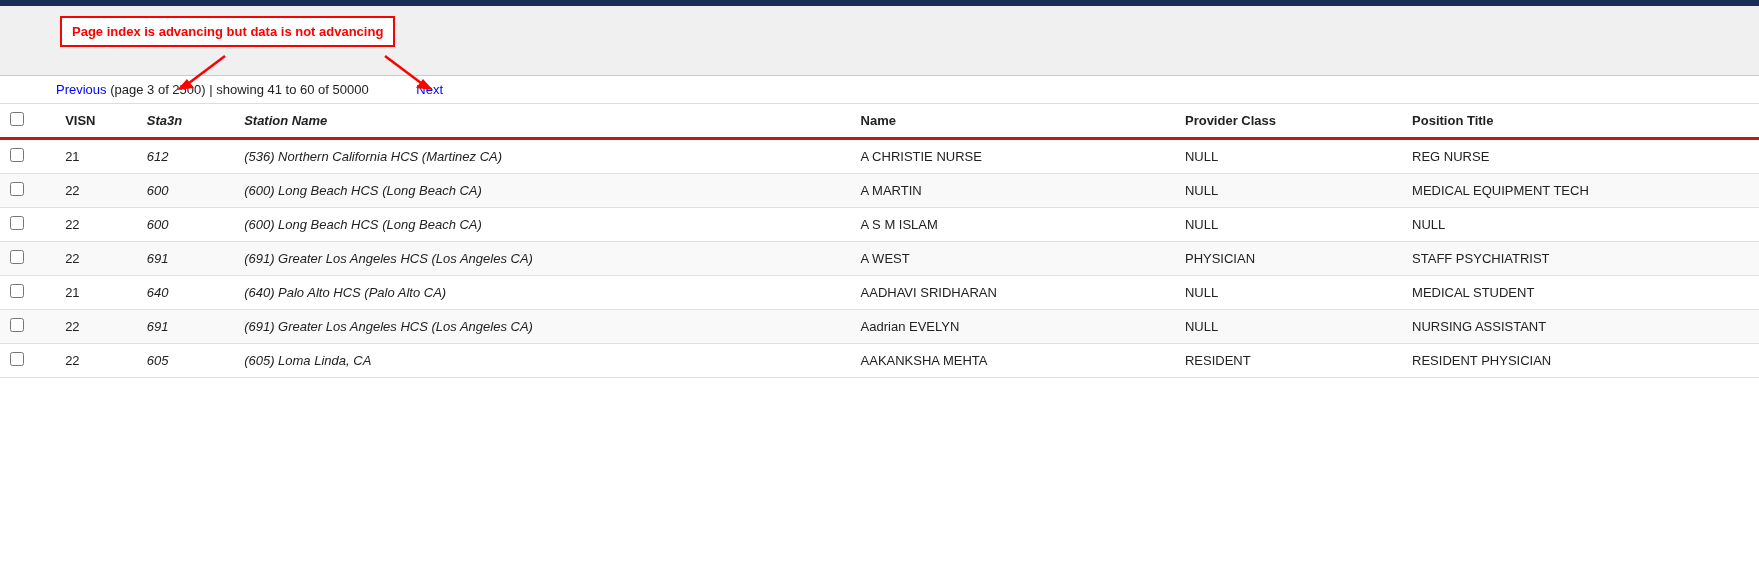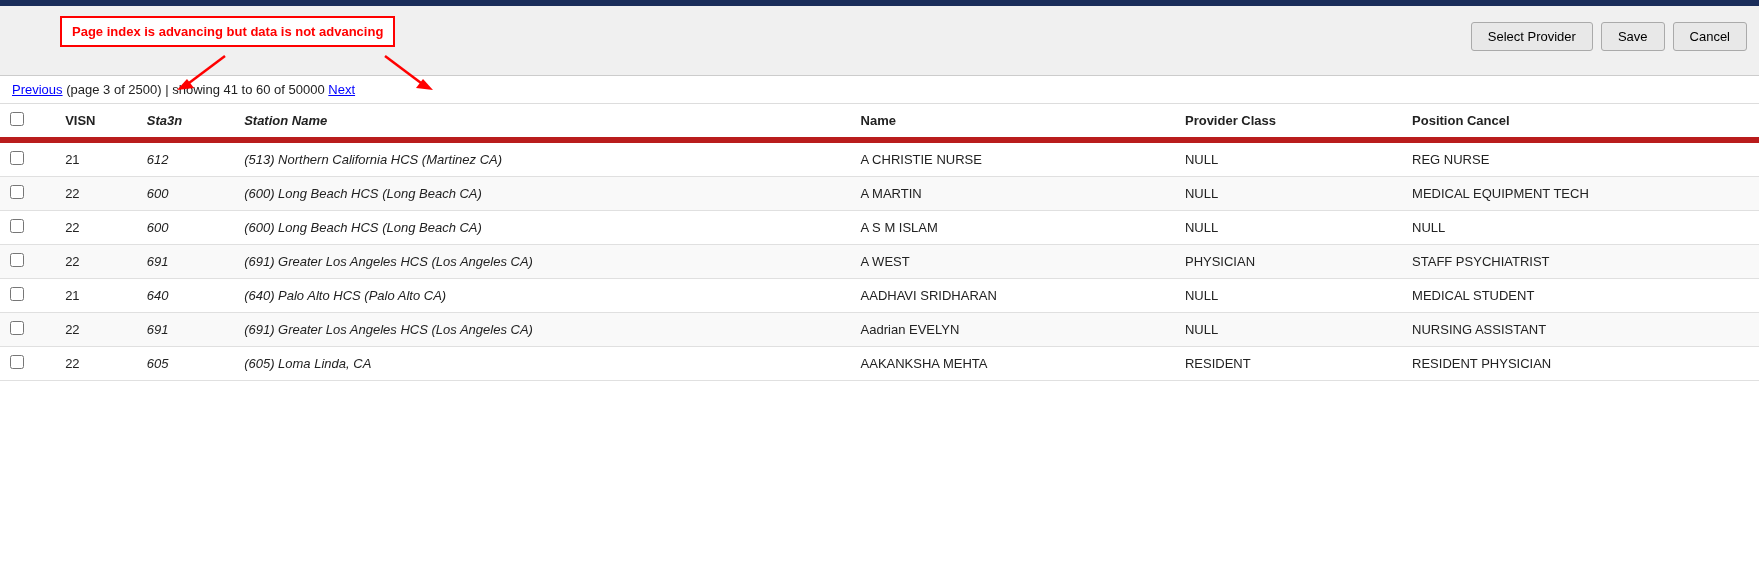--- a/index.html
+++ b/index.html
@@ -53,40 +53,40 @@
 
     .pagination-bar {
       padding: 6px 12px;
       border-bottom: 1px solid #ddd;
       font-size: 13px;
       background: #fff;
     }
 
     .pagination-bar a {
       color: #00f;
-      text-decoration: underline;
       cursor: pointer;
+      margin-left: 44px;
     }
 
     table {
       width: 100%;
       border-collapse: collapse;
       font-size: 13px;
     }
 
     thead tr {
       background: #fff;
       border-bottom: 2px solid #ccc;
     }
 
     thead th {
       text-align: left;
       padding: 8px 10px;
       font-weight: bold;
-      border-bottom: 6px solid #b91c1c;
+      border-bottom: 3px solid #b91c1c;
       white-space: nowrap;
     }
 
     tbody tr {
       border-bottom: 1px solid #e0e0e0;
       margin-top: 24px;
     }
 
     tbody tr:nth-child(odd) { background: #fff; }
     tbody tr:nth-child(even) { background: #f9f9f9; }
@@ -131,53 +131,48 @@
 
   <svg class="arrows-svg" xmlns="http://www.w3.org/2000/svg" style="position:absolute;top:8px;left:55px;width:500px;height:80px;overflow:visible;">
 
     <line x1="170" y1="42" x2="130" y2="72" stroke="red" stroke-width="2.5"></line>
     <polygon points="122,76 132,65 139,74" fill="red"></polygon>
 
     <line x1="330" y1="42" x2="370" y2="72" stroke="red" stroke-width="2.5"></line>
     <polygon points="378,76 368,65 361,74" fill="red"></polygon>
   </svg>
 
-  <div class="button-group">
-    <button class="btn">Select Provider</button>
-    <button class="btn">Save</button>
-    <button class="btn">Cancel</button>
-  </div>
 </div>
 
 <div class="pagination-bar">
   <a>Previous</a>
   <span> </span><span>(page 3 of 2500) | showing 41 to 60 of 50000</span><span> </span>
   <a>Next</a>
 </div>
 
 <table>
   <thead>
     <tr>
       <th class="col-checkbox">
         <input type="checkbox" style="">
       </th>
       <th class="col-visn">VISN</th>
       <th class="col-sta3n">Sta3n</th>
       <th class="col-station">Station Name</th>
       <th class="col-name">Name</th>
       <th class="col-class">Provider Class</th>
-      <th class="col-title">Position Cancel</th>
+      <th class="col-title">Position Title</th>
     </tr>
   </thead>
   <tbody id="table-body">
   <tr>
         <td class="col-checkbox"><input type="checkbox" style=""></td>
         <td class="col-visn">21</td>
         <td class="col-sta3n">612</td>
-        <td class="col-station">(513) Northern California HCS (Martinez CA)</td>
+        <td class="col-station">(536) Northern California HCS (Martinez CA)</td>
         <td class="col-name">A CHRISTIE NURSE</td>
         <td class="col-class">NULL</td>
         <td class="col-title">REG NURSE</td>
       </tr>
       <tr>
         <td class="col-checkbox"><input type="checkbox" style=""></td>
         <td class="col-visn">22</td>
         <td class="col-sta3n">600</td>
         <td class="col-station">(600) Long Beach HCS (Long Beach CA)</td>
         <td class="col-name">A MARTIN</td>

